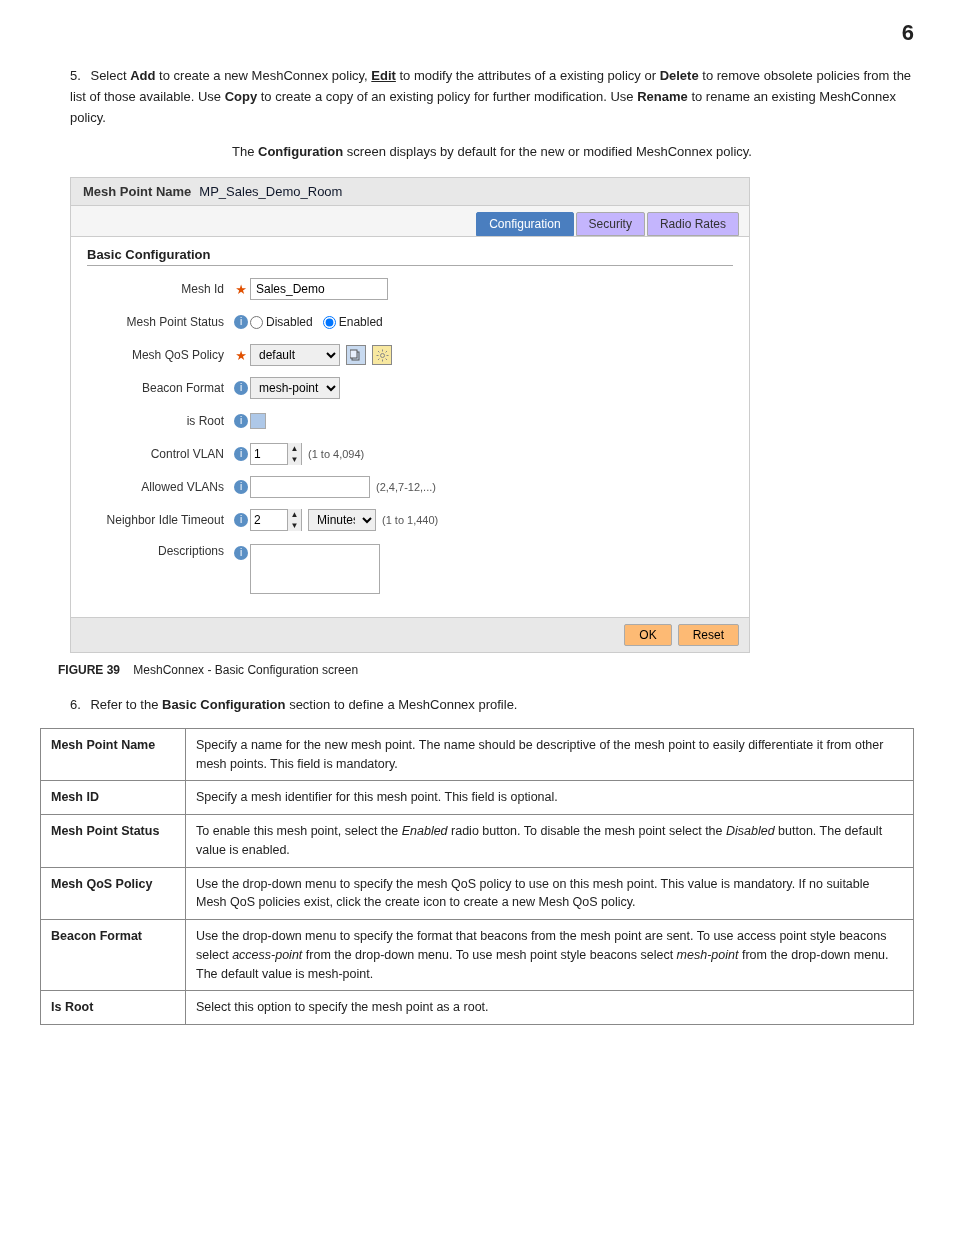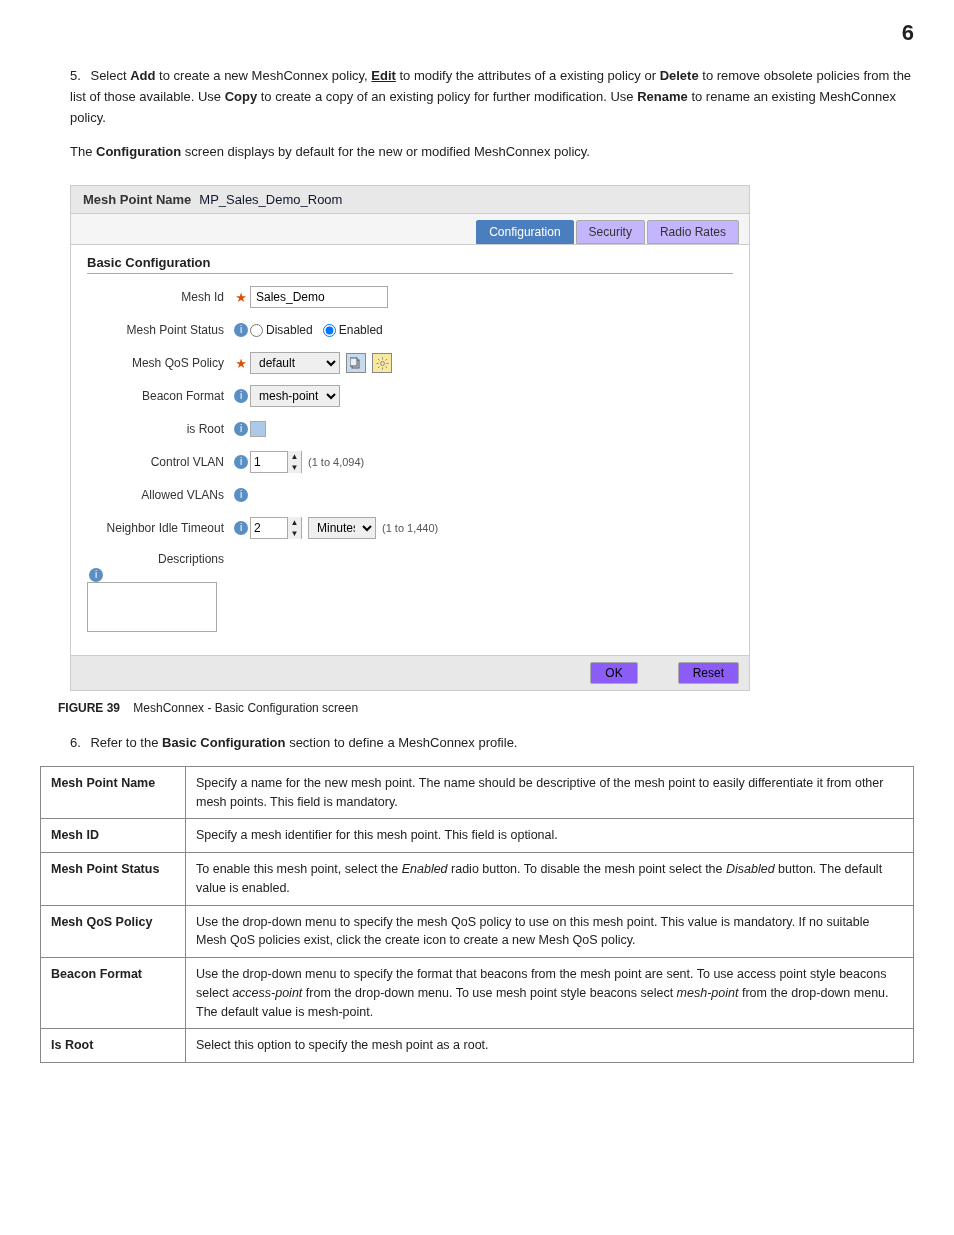--- a/index.html
+++ b/index.html
@@ -17,22 +17,23 @@
       margin-bottom: 20px;
     }
     .step-text {
       margin-left: 30px;
       margin-bottom: 14px;
       line-height: 1.6;
     }
     .step-text b { font-weight: bold; }
     .config-note {
       margin-left: 30px;
-      margin-bottom: 22px;
+      margin-bottom: 14px;
       line-height: 1.6;
+      text-align: center;
     }
 
     
     .screenshot-panel {
       border: 1px solid #ccc;
       background: #f5f5f5;
       margin: 0 0 10px 0;
       padding: 0;
       width: 680px;
       margin-left: 30px;
@@ -193,24 +194,23 @@
       border-top: 1px solid #ccc;
       padding: 6px 10px;
       display: flex;
       justify-content: flex-end;
       gap: 6px;
     }
     .bottom-btn {
       padding: 3px 14px;
       font-size: 12px;
       border: 1px solid #aaa;
-      background: #8b5cf6;
+      background: #fdba74;
       cursor: pointer;
       border-radius: 2px;
-      margin-left: 34px;
     }
 
     .figure-caption {
       font-size: 12px;
       margin: 6px 0 18px 18px;
     }
     .figure-caption b { font-weight: bold; }
 
     
     .step6-text {
@@ -392,20 +392,24 @@
             </div>
           </div>
         </div>
         <span class="hint-text">(1 to 4,094)</span>
       </div>
     </div>
 
     <div class="form-row">
       <div class="form-label">Allowed VLANs</div>
       <div class="form-indicator"><span class="info-icon">i</span></div>
+      <div class="form-control-area">
+        <input type="text" class="allowed-vlans-input" value="" style="">
+        <span class="hint-text">(2,4,7-12,...)</span>
+      </div>
     </div>
 
     <div class="form-row">
       <div class="form-label">Neighbor Idle Timeout</div>
       <div class="form-indicator"><span class="info-icon">i</span></div>
       <div class="form-control-area">
         <div class="spinner-row">
           <div class="spinner-box">
             <input type="text" value="2" style="">
             <div class="spinner-btns">
@@ -415,21 +419,21 @@
           </div>
         </div>
         <select class="field" style="width:68px;">
           <option>Minutes</option>
           <option>Seconds</option>
         </select>
         <span class="hint-text">(1 to 1,440)</span>
       </div>
     </div>
 
-    <div class="form-row" style="align-items: flex-start; padding-top: 4px; flex-direction: column;">
+    <div class="form-row" style="align-items: flex-start; padding-top: 4px;">
       <div class="form-label">Descriptions</div>
       <div class="form-indicator" style="padding-top:2px;"><span class="info-icon">i</span></div>
       <div class="form-control-area">
         <textarea class="desc-textarea" style=""></textarea>
       </div>
     </div>
 
   </div>
 
   <div class="bottom-bar">

